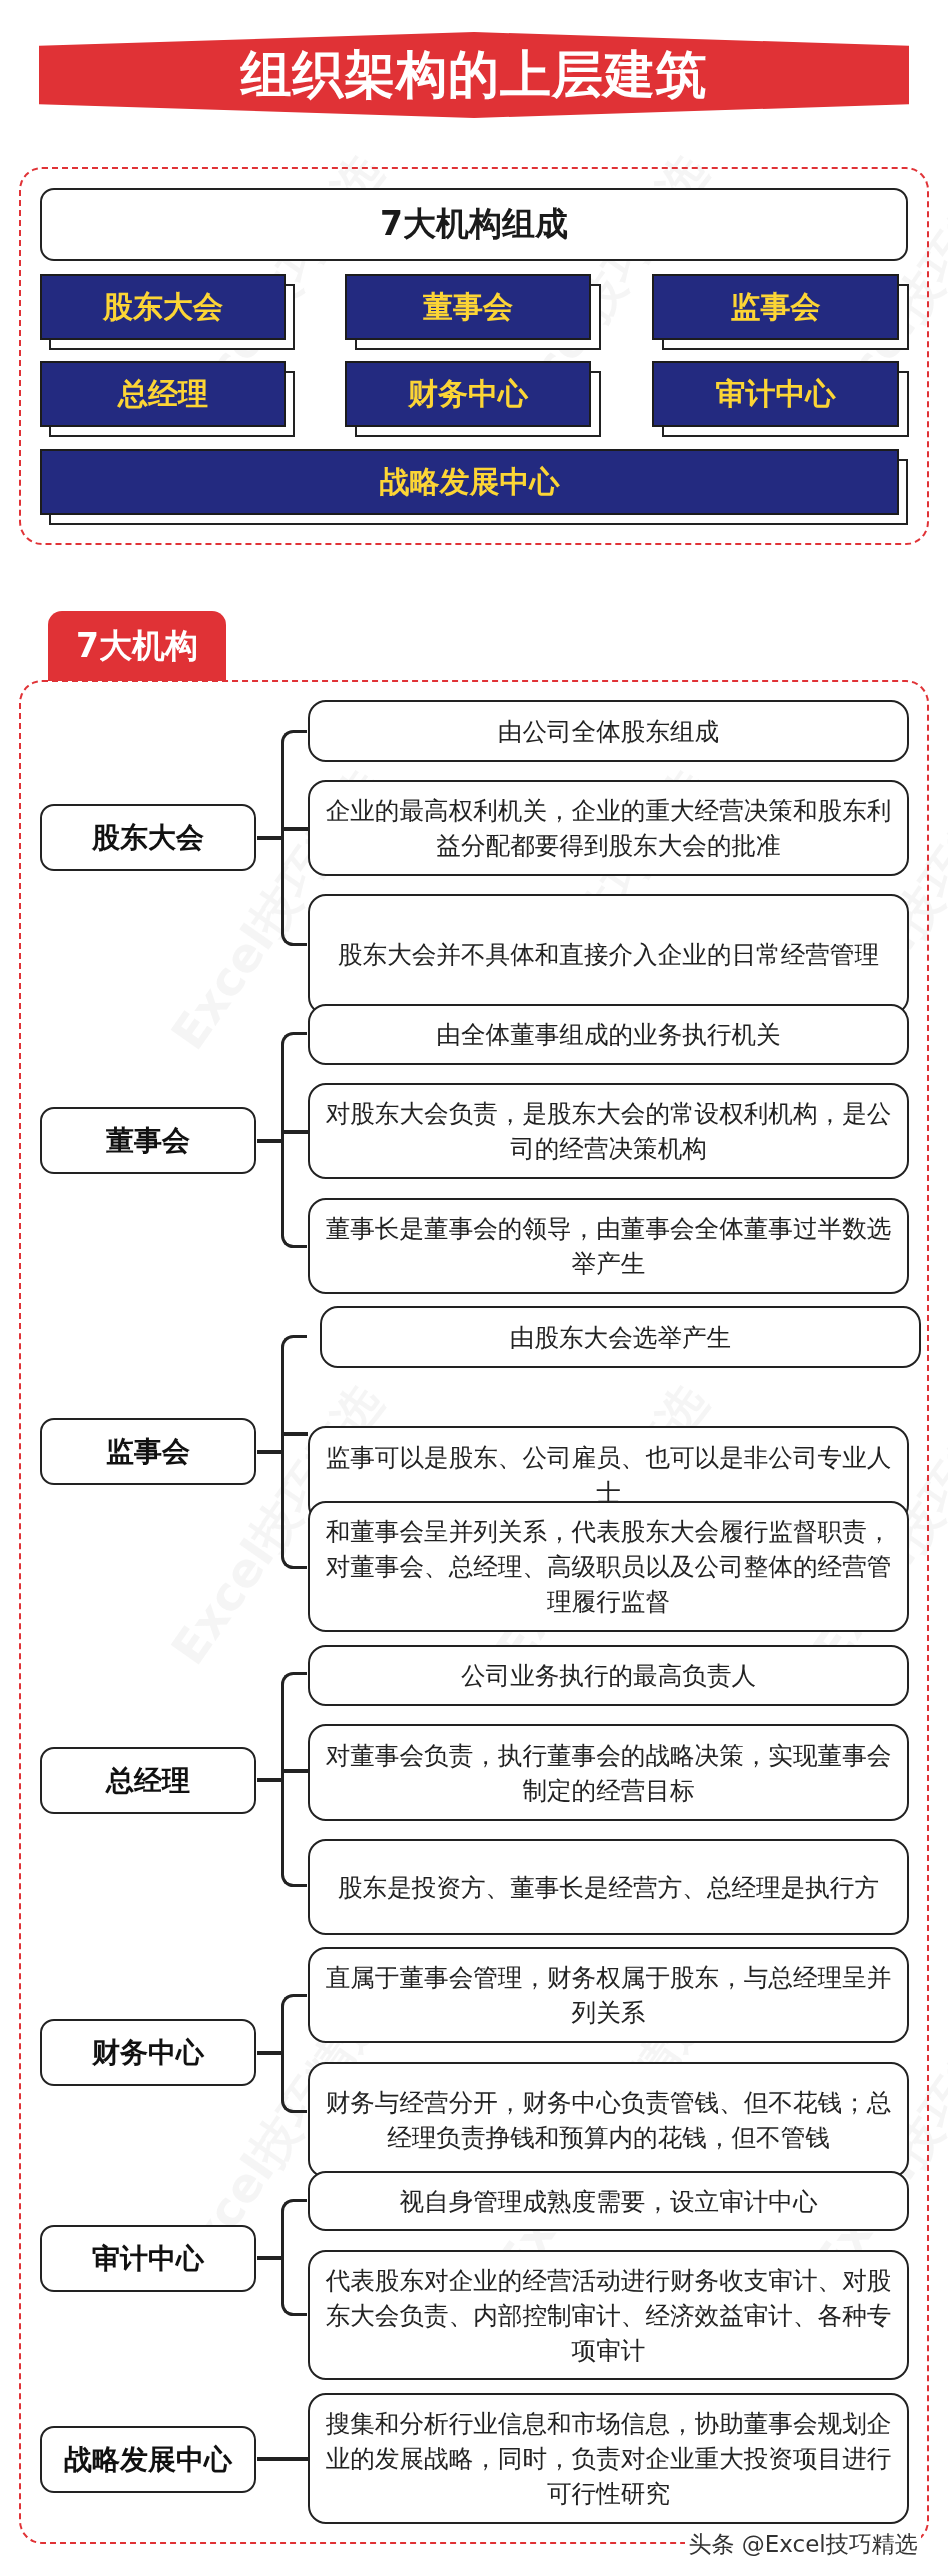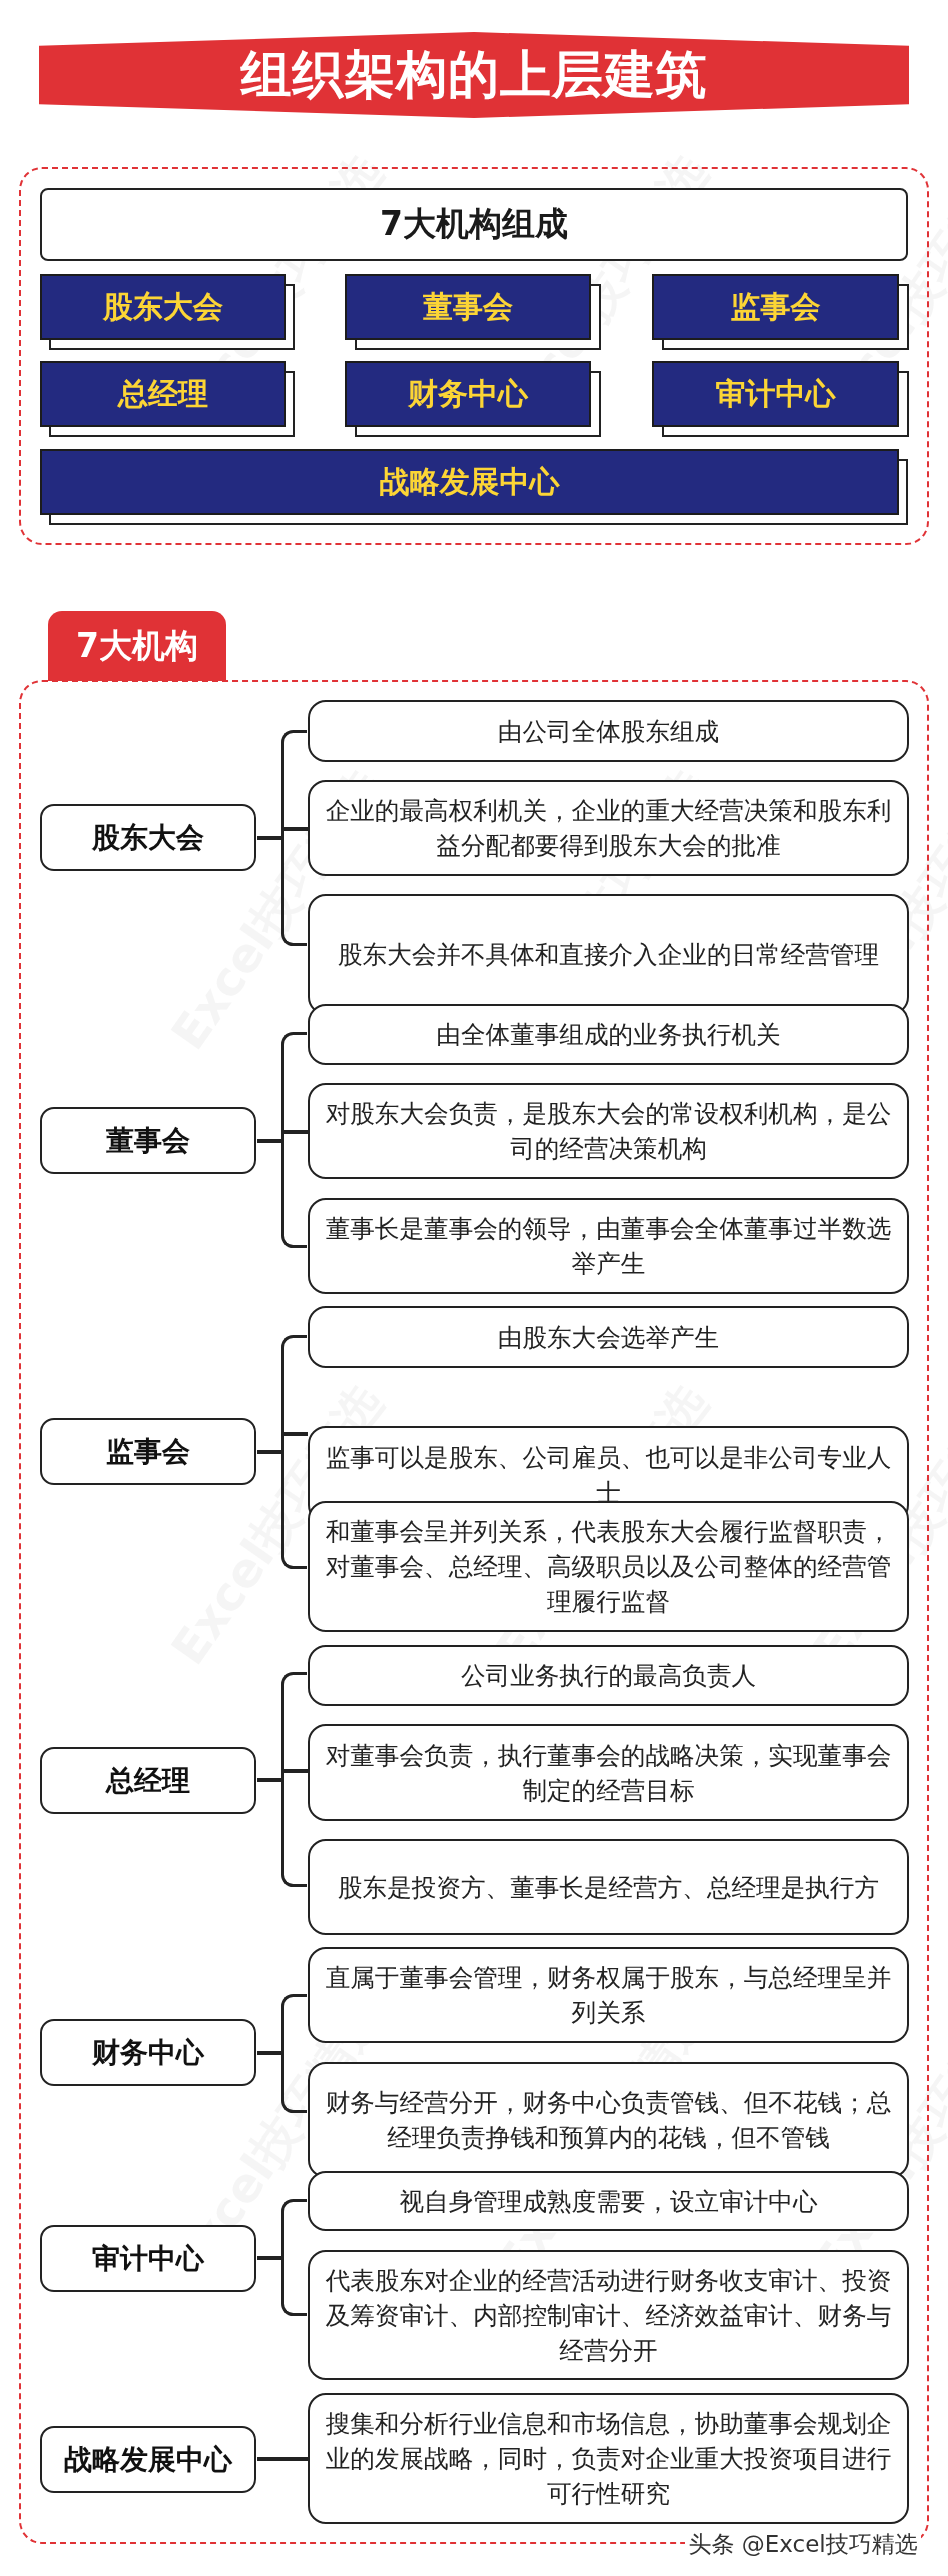--- a/index.html
+++ b/index.html
@@ -20,21 +20,21 @@
   .banner-text { color:#ffffff; font-size:51px; font-weight:bold; letter-spacing:0.9px; }
 
   
   .dashed {
     border:2.6px dashed #e03236; border-radius:23px;
   }
 
   
   .overview-title {
     left:40px; top:188px; width:868px; height:73px;
-    border:2.6px solid #222; border-radius:8px; background:#fff;
+    border:2.6px solid #222; border-radius:14px; background:#fff;
     display:flex; align-items:center; justify-content:center;
     font-size:33px; font-weight:bold; color:#1a1a1a;
   }
   .org-shadow {
     border:2.6px solid #222; background:#fff;
   }
   .org-box {
     background:#232a80; border:2.6px solid #1c1c1c;
     display:flex; align-items:center; justify-content:center;
     color:#fcd535; font-size:30px; font-weight:bold;
@@ -145,21 +145,21 @@
 <div class="abs hline" style="left:283px;top:1130px;width:24.6px;"></div>
 <div class="abs detail" style="top:1004px;height:61px;">由全体董事组成的业务执行机关</div>
 <div class="abs detail" style="top:1083px;height:96px;">对股东大会负责，是股东大会的常设权利机构，是公司的经营决策机构</div>
 <div class="abs detail" style="top:1198px;height:96px;">董事长是董事会的领导，由董事会全体董事过半数选举产生</div>
 
 <div class="abs node" style="top:1418px;">监事会</div>
 <div class="abs hline" style="left:257px;top:1450px;width:26px;"></div>
 <div class="abs bracket-top" style="left:281px;top:1335px;width:26px;height:116px;"></div>
 <div class="abs bracket-bot" style="left:281px;top:1448px;width:26px;height:121px;"></div>
 <div class="abs hline" style="left:283px;top:1432px;width:24.6px;"></div>
-<div class="abs detail" style="top:1306px;height:62px;">由股东大会选举产生</div>
+<div class="abs detail" style="top:1306px;height:62px;margin-left:12px;">由股东大会选举产生</div>
 <div class="abs detail" style="top:1386px;height:97px;margin-top:40px;">监事可以是股东、公司雇员、也可以是非公司专业人士</div>
 <div class="abs detail" style="top:1501px;height:131px;">和董事会呈并列关系，代表股东大会履行监督职责，对董事会、总经理、高级职员以及公司整体的经营管理履行监督</div>
 
 <div class="abs node" style="top:1747px;">总经理</div>
 <div class="abs hline" style="left:257px;top:1778px;width:26px;"></div>
 <div class="abs bracket-top" style="left:281px;top:1672px;width:26px;height:108px;"></div>
 <div class="abs bracket-bot" style="left:281px;top:1776px;width:26px;height:111px;"></div>
 <div class="abs hline" style="left:283px;top:1769px;width:24.6px;"></div>
 <div class="abs detail" style="top:1645px;height:61px;">公司业务执行的最高负责人</div>
 <div class="abs detail" style="top:1724px;height:97px;">对董事会负责，执行董事会的战略决策，实现董事会制定的经营目标</div>
@@ -170,20 +170,20 @@
 <div class="abs bracket-top" style="left:281px;top:1994px;width:26px;height:59px;"></div>
 <div class="abs bracket-bot" style="left:281px;top:2049px;width:26px;height:64px;"></div>
 <div class="abs detail" style="top:1947px;height:96px;">直属于董事会管理，财务权属于股东，与总经理呈并列关系</div>
 <div class="abs detail" style="top:2062px;height:116px;">财务与经营分开，财务中心负责管钱、但不花钱；总经理负责挣钱和预算内的花钱，但不管钱</div>
 
 <div class="abs node" style="top:2225px;">审计中心</div>
 <div class="abs hline" style="left:257px;top:2256px;width:26px;"></div>
 <div class="abs bracket-top" style="left:281px;top:2199px;width:26px;height:59px;"></div>
 <div class="abs bracket-bot" style="left:281px;top:2254px;width:26px;height:62px;"></div>
 <div class="abs detail" style="top:2171px;height:60px;">视自身管理成熟度需要，设立审计中心</div>
-<div class="abs detail" style="top:2250px;height:130px;">代表股东对企业的经营活动进行财务收支审计、投资及筹资审计、内部控制审计、经济效益审计、财务与经营分开</div>
+<div class="abs detail" style="top:2250px;height:130px;">代表股东对企业的经营活动进行财务收支审计、对股东大会负责、内部控制审计、经济效益审计、各种专项审计</div>
 
 <div class="abs node" style="top:2426px;">战略发展中心</div>
 <div class="abs hline" style="left:257px;top:2457px;width:51px;"></div>
 <div class="abs detail" style="top:2393px;height:131px;">搜集和分析行业信息和市场信息，协助董事会规划企业的发展战略，同时，负责对企业重大投资项目进行可行性研究</div>
 
 <div class="abs footer">头条 @Excel技巧精选</div>
 
 
 </body></html>

